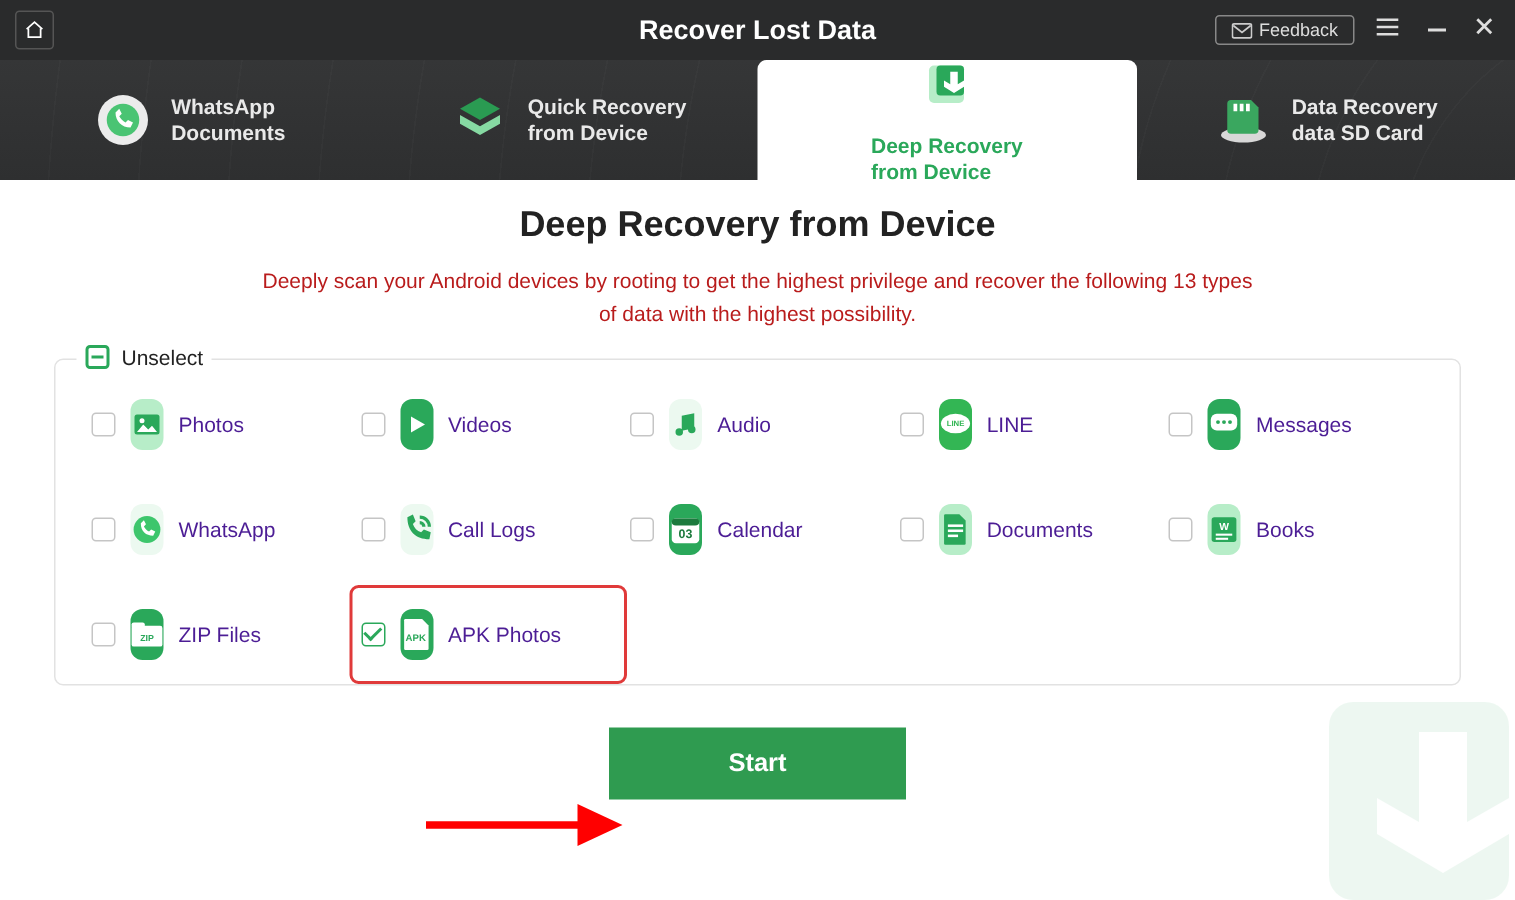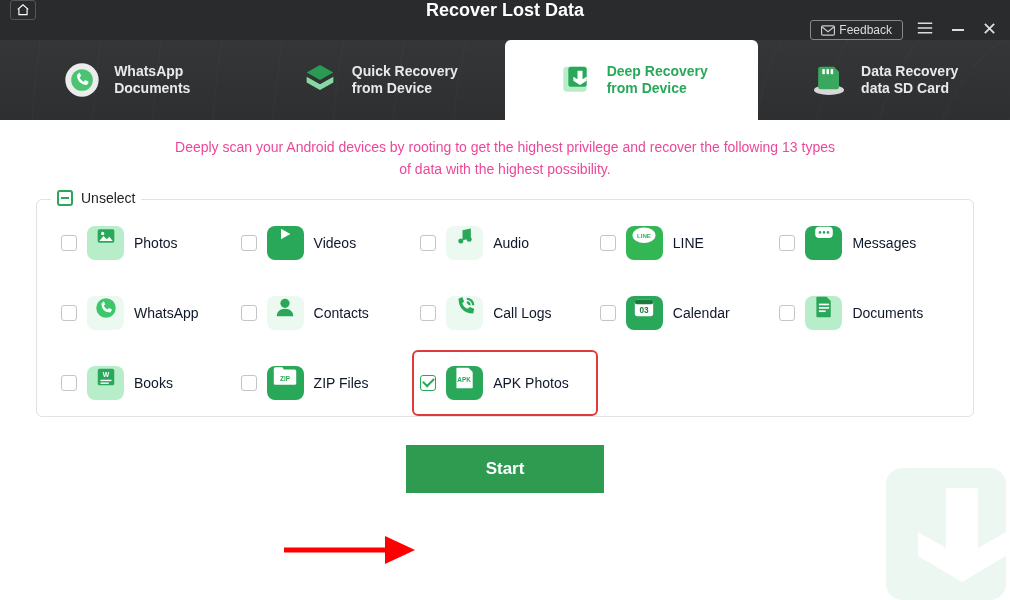--- a/index.html
+++ b/index.html
@@ -9,24 +9,24 @@
     width: 1010px;
     height: 600px;
     overflow: hidden;
     position: relative;
   }
   
   .titlebar {
     height: 40px;
     background: #2a2b2c;
     display: flex;
+    align-items: center;
     padding: 0 10px;
     color: #fff;
     position: relative;
-    flex-direction: column;
   }
   .titlebar .home-btn {
     width: 26px; height: 26px;
     border: 1px solid #555;
     border-radius: 3px;
     display: flex; align-items: center; justify-content: center;
     cursor: pointer;
     font-size: 13px;
   }
   .titlebar .title {
@@ -87,30 +87,31 @@
   .tab .tab-icon {
     width: 40px; height: 40px;
     display:flex;align-items:center;justify-content:center;
   }
   .tab .tab-label { line-height: 1.25; }
   .tab.active {
     background: #ffffff;
     color: #2aa85a;
     border-top-left-radius: 6px;
     border-top-right-radius: 6px;
+    flex-direction: column;
   }
 
   
   .main {
     padding: 16px 36px 0 36px;
     text-align: center;
     color: #222;
   }
   .main h1 { font-size: 24px; font-weight: 700; margin-bottom: 12px; }
-  .main .subtitle { font-size: 14px; color: #ec4899; line-height: 1.6; max-width: 660px; margin: 0 auto 18px; }
+  .main .subtitle { font-size: 14px; color: #b91c1c; line-height: 1.6; max-width: 660px; margin: 0 auto 18px; }
 
   
   .panel {
     border: 1px solid #e2e2e2;
     border-radius: 6px;
     position: relative;
     padding: 22px 22px 12px 22px;
     text-align: left;
     margin: 12px auto;
     width: 100%;
@@ -138,41 +139,41 @@
     display: grid;
     grid-template-columns: repeat(5, 1fr);
     row-gap: 28px;
     column-gap: 6px;
   }
   .item {
     display: flex;
     align-items: center;
     gap: 10px;
     font-size: 14px;
-    color: #0f172a;
+    color: #4c1d95;
     padding: 4px 2px;
   }
   .item .cb {
     width: 16px; height:16px;
     border:1px solid #c5c5c5;
     border-radius: 3px;
     cursor:pointer;
     display:flex;align-items:center;justify-content:center;
     background:#fff;
     flex-shrink:0;
   }
   .item .cb.checked { border-color:#2aa85a; }
   .item .cb.checked::after {
     content:""; width:9px;height:5px;border-left:2px solid #2aa85a;border-bottom:2px solid #2aa85a;
     transform: rotate(-45deg) translate(1px,-1px);
   }
   .item .tile {
-    width: 37px;height:34px;
+    width: 22px;height:34px;
     border-radius:8px;
-    display:flex;justify-content:center;
+    display:flex;align-items:center;justify-content:center;
     flex-shrink:0;
   }
   .item-highlight {
     border: 2px solid #e03a3a;
     border-radius: 6px;
     padding: 12px 6px;
     margin: -12px -6px;
   }
 
   .start-btn {
@@ -295,20 +296,21 @@
       </svg>
     </div>
     <div class="tab-label">
       <div>Data Recovery</div>
       <div>data SD Card</div>
     </div>
   </div>
 </div>
 
 <div class="main">
+  <h1>Deep Recovery from Device</h1>
   <p class="subtitle">Deeply scan your Android devices by rooting to get the highest privilege and recover the following 13 types of data with the highest possibility.</p>
 
   <div class="panel">
     <div class="panel-legend">
       <span class="legend-check"></span>
       <span>Unselect</span>
     </div>
 
     <div class="grid">
 
@@ -374,30 +376,20 @@
         <span class="cb"></span>
         <span class="tile" style="background:#ecf9f0">
           <svg width="24" height="24" viewBox="0 0 32 32">
               <circle cx="16" cy="16" r="13" fill="#3dc66c"></circle>
               <path d="M10 10c0 8 5 12 12 12l2-4-4-2-2 2c-2-1-4-3-5-5l2-2-2-4z" fill="#fff"></path>
             </svg>
         </span>
         <span>WhatsApp</span>
       </div>
 
-      <div class="item">
-        <span class="cb"></span>
-        <span class="tile" style="background:#ecf9f0">
-          <svg width="22" height="22" viewBox="0 0 24 24" fill="#2aa85a">
-              <circle cx="12" cy="8" r="5"></circle>
-              <path d="M3 22c0-5 4-8 9-8s9 3 9 8z"></path>
-            </svg>
-        </span>
-        <span>Contacts</span>
-      </div>
 
       <div class="item">
         <span class="cb"></span>
         <span class="tile" style="background:#ecf9f0">
           <svg width="22" height="22" viewBox="0 0 24 24" fill="none" stroke="#2aa85a" stroke-width="2.4">
               <path d="M5 3c0 10 6 16 16 16l1-5-5-2-2 2c-3-1-5-3-6-6l2-2-2-5z" fill="#2aa85a" stroke="none"></path>
               <path d="M14 3a7 7 0 0 1 7 7"></path>
               <path d="M14 7a3 3 0 0 1 3 3"></path>
             </svg>
         </span>

